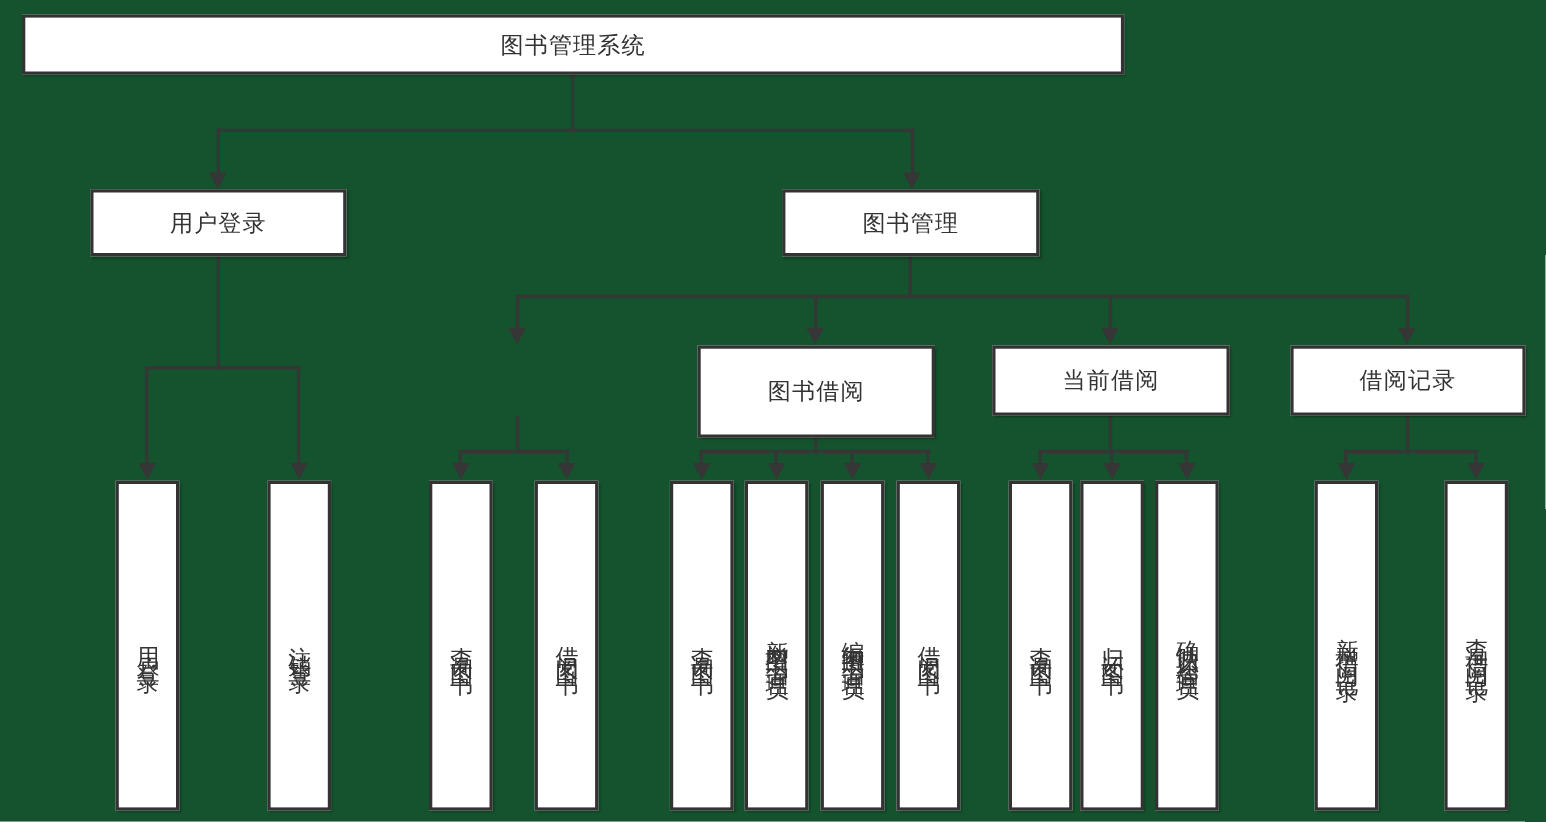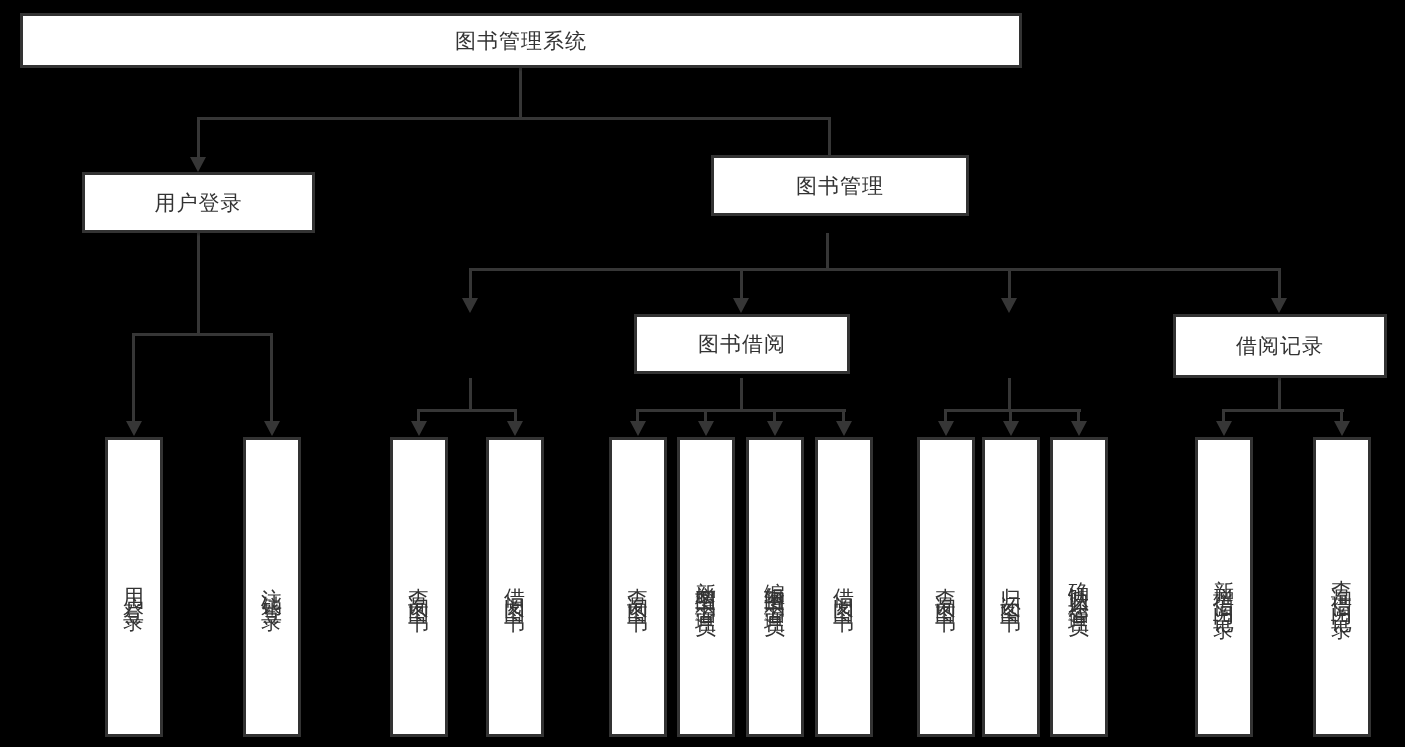--- a/index.html
+++ b/index.html
@@ -4,21 +4,21 @@
 <style>
   html, body {
     margin: 0;
     padding: 0;
     background: #ffffff;
   }
   .canvas {
     position: relative;
     width: 1405px;
     height: 747px;
-    background: #000000;
+    background: #14532d;
     font-family: "Liberation Sans", "DejaVu Sans", sans-serif;
     color: #333333;
     overflow: hidden;
   }
   .node {
     position: absolute;
     box-sizing: border-box;
     border: 3px solid #333333;
     background: #ffffff;
     box-shadow: 2px 2px 2px rgba(0,0,0,0.25);
@@ -93,21 +93,21 @@
   <div class="vline" style="left:519px; top:66px; height:53px;"></div>
   <div class="hline" style="left:197px; top:117px; width:634px;"></div>
   <div class="vline" style="left:197px; top:117px; height:42px;"></div>
   <div class="arrow" style="left:190px; top:157px;"></div>
   <div class="vline" style="left:828px; top:117px; height:42px;"></div>
   <div class="arrow" style="left:821px; top:157px;"></div>
 
   <div class="node" style="left:82px; top:172px; width:233px; height:61px;">
     <span>用户登录</span>
   </div>
-  <div class="node" style="left:711px; top:155px; width:258px; height:61px;">
+  <div class="node" style="left:711px; top:172px; width:234px; height:61px;">
     <span>图书管理</span>
   </div>
 
   <div class="vline" style="left:197px; top:233px; height:103px;"></div>
   <div class="hline" style="left:132px; top:333px; width:141px;"></div>
   <div class="vline" style="left:132px; top:333px; height:89px;"></div>
   <div class="arrow" style="left:126px; top:421px;"></div>
   <div class="vline" style="left:270px; top:333px; height:89px;"></div>
   <div class="arrow" style="left:264px; top:421px;"></div>
 
@@ -115,22 +115,25 @@
   <div class="hline" style="left:469px; top:268px; width:812px;"></div>
   <div class="vline" style="left:469px; top:268px; height:31px;"></div>
   <div class="arrow" style="left:462px; top:298px;"></div>
   <div class="vline" style="left:740px; top:268px; height:31px;"></div>
   <div class="arrow" style="left:733px; top:298px;"></div>
   <div class="vline" style="left:1008px; top:268px; height:31px;"></div>
   <div class="arrow" style="left:1001px; top:298px;"></div>
   <div class="vline" style="left:1278px; top:268px; height:31px;"></div>
   <div class="arrow" style="left:1271px; top:298px;"></div>
 
-  <div class="node" style="left:634px; top:314px; width:216px; height:60px;">
+  <div class="node" style="left:634px; top:314px; width:216px; height:84px;">
     <span>图书借阅</span>
+  </div>
+  <div class="node" style="left:902px; top:314px; width:216px; height:64px;">
+    <span>当前借阅</span>
   </div>
   <div class="node" style="left:1173px; top:314px; width:214px; height:64px;">
     <span>借阅记录</span>
   </div>
 
   <div class="vline" style="left:469px; top:378px; height:34px;"></div>
   <div class="hline" style="left:417px; top:409px; width:100px;"></div>
   <div class="vline" style="left:417px; top:409px; height:14px;"></div>
   <div class="arrow" style="left:411px; top:421px;"></div>
   <div class="vline" style="left:514px; top:409px; height:14px;"></div>

